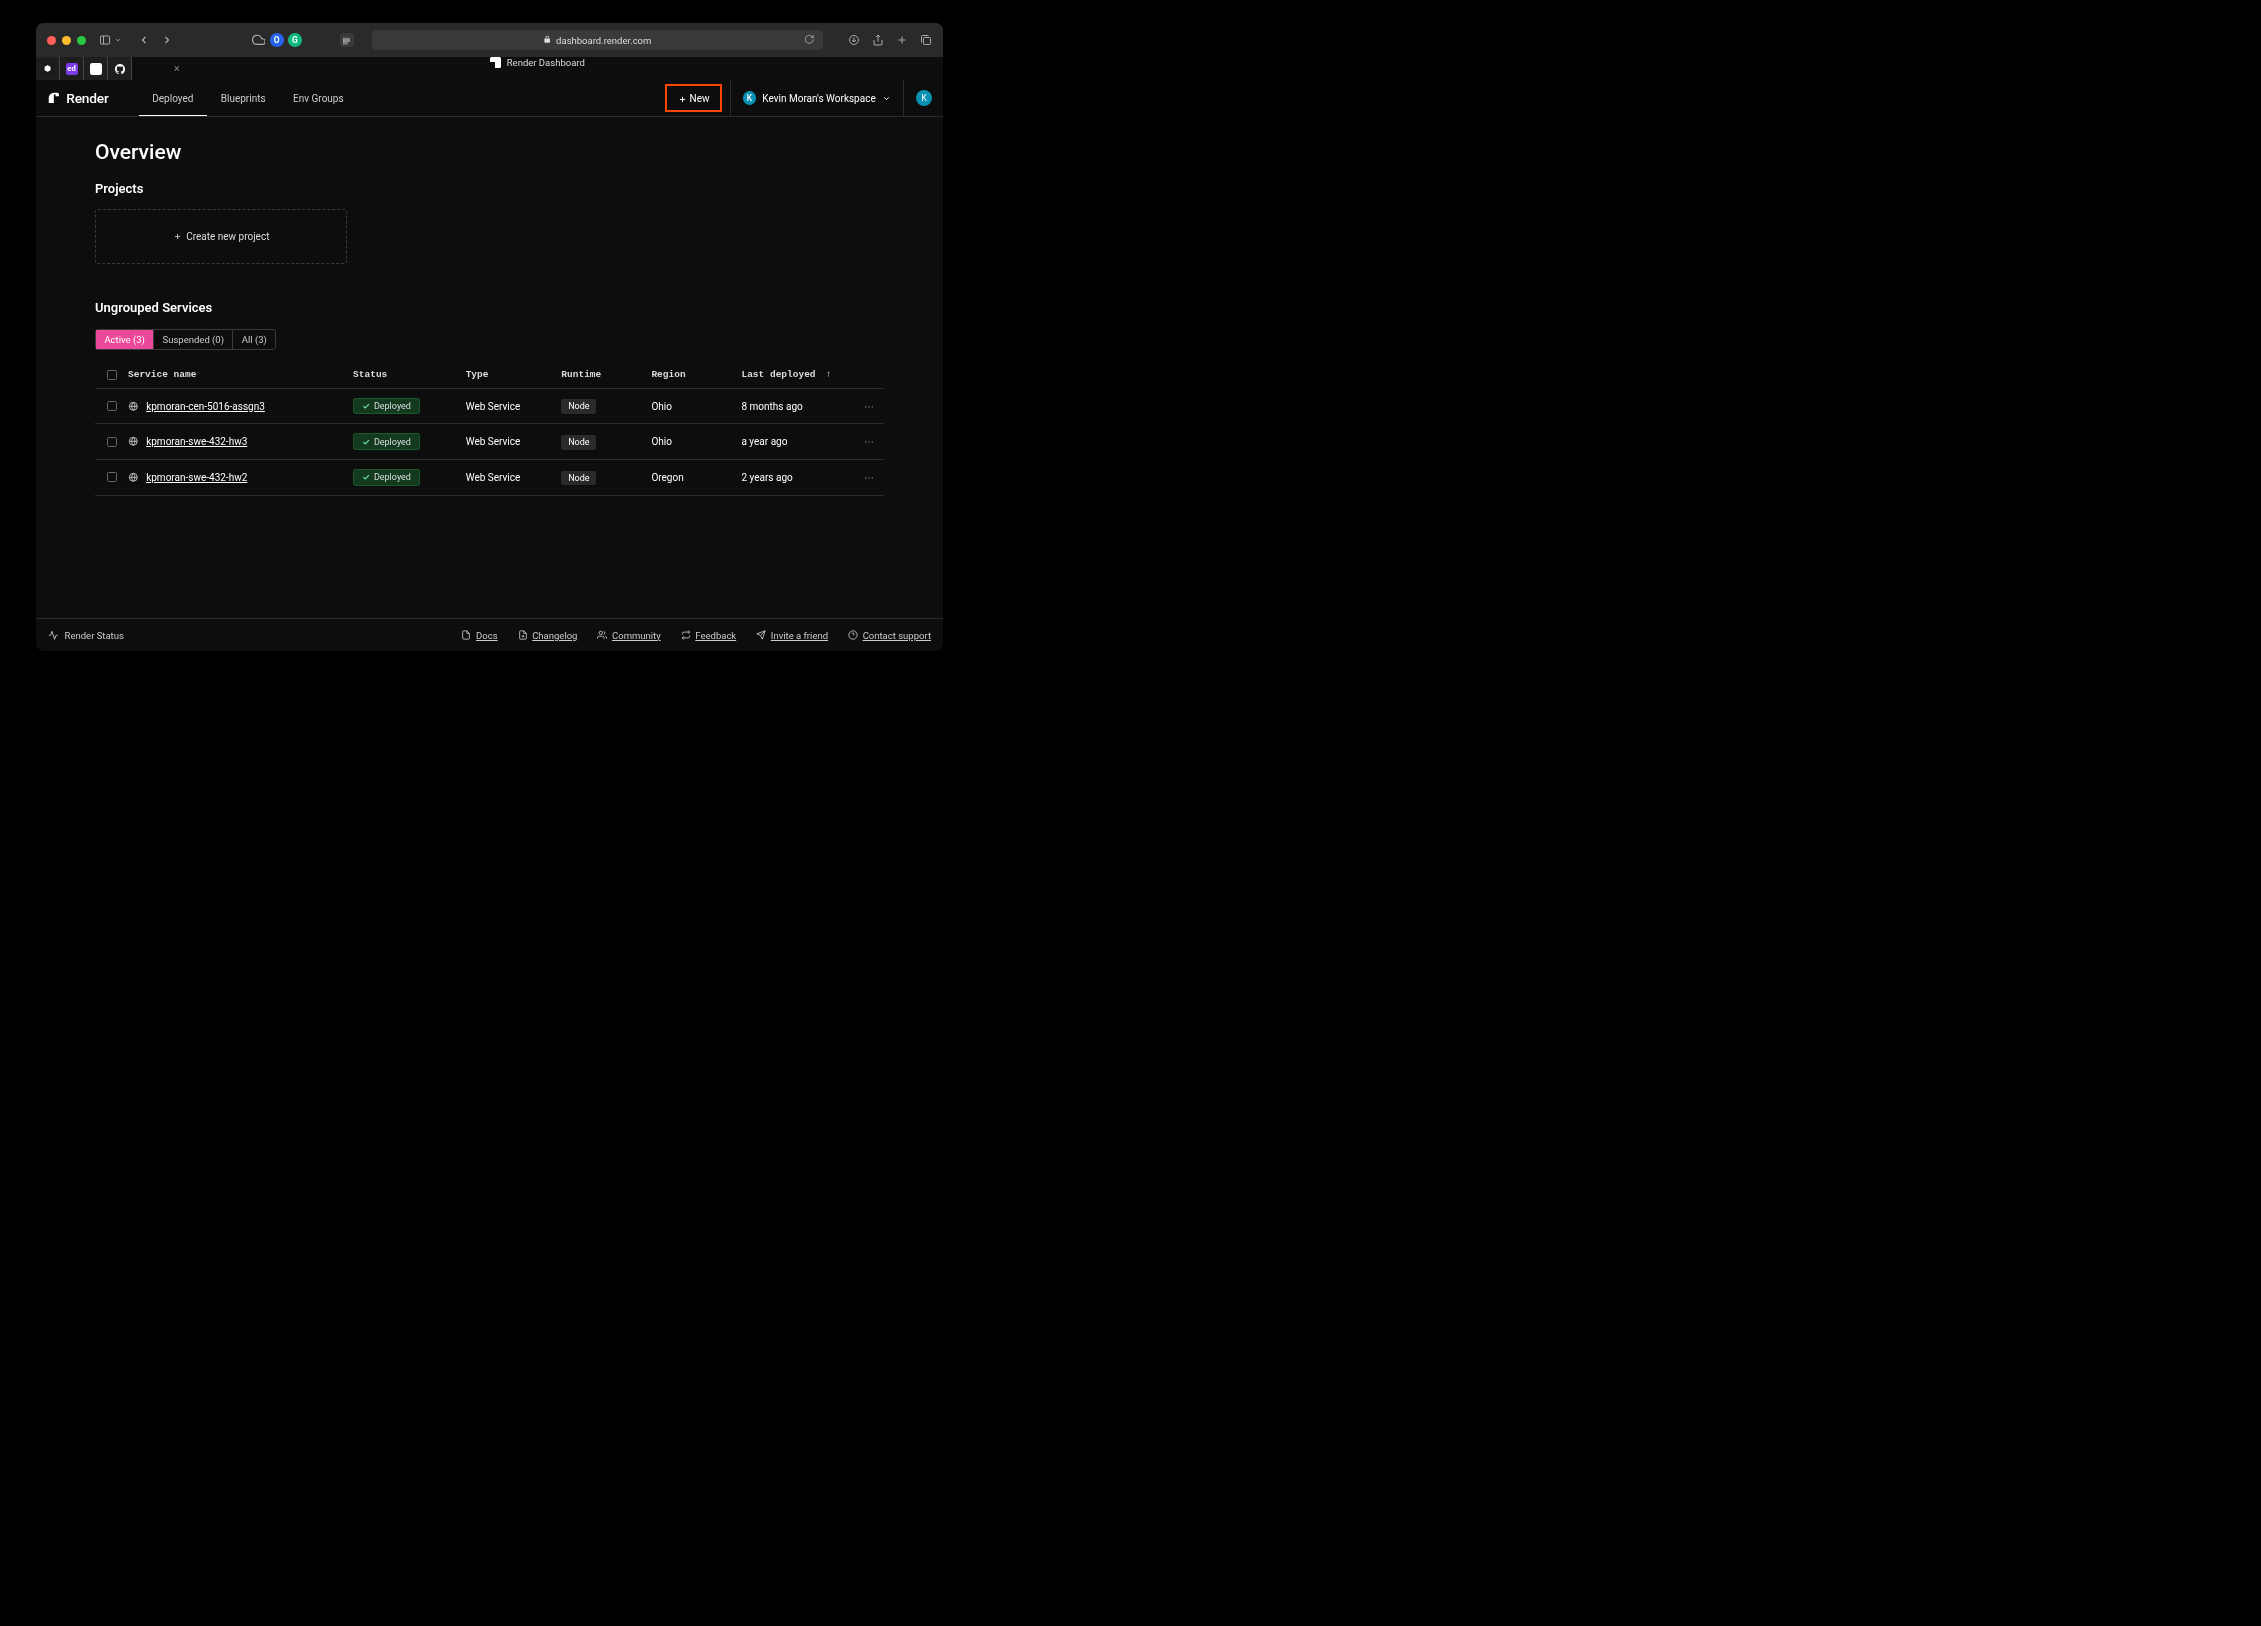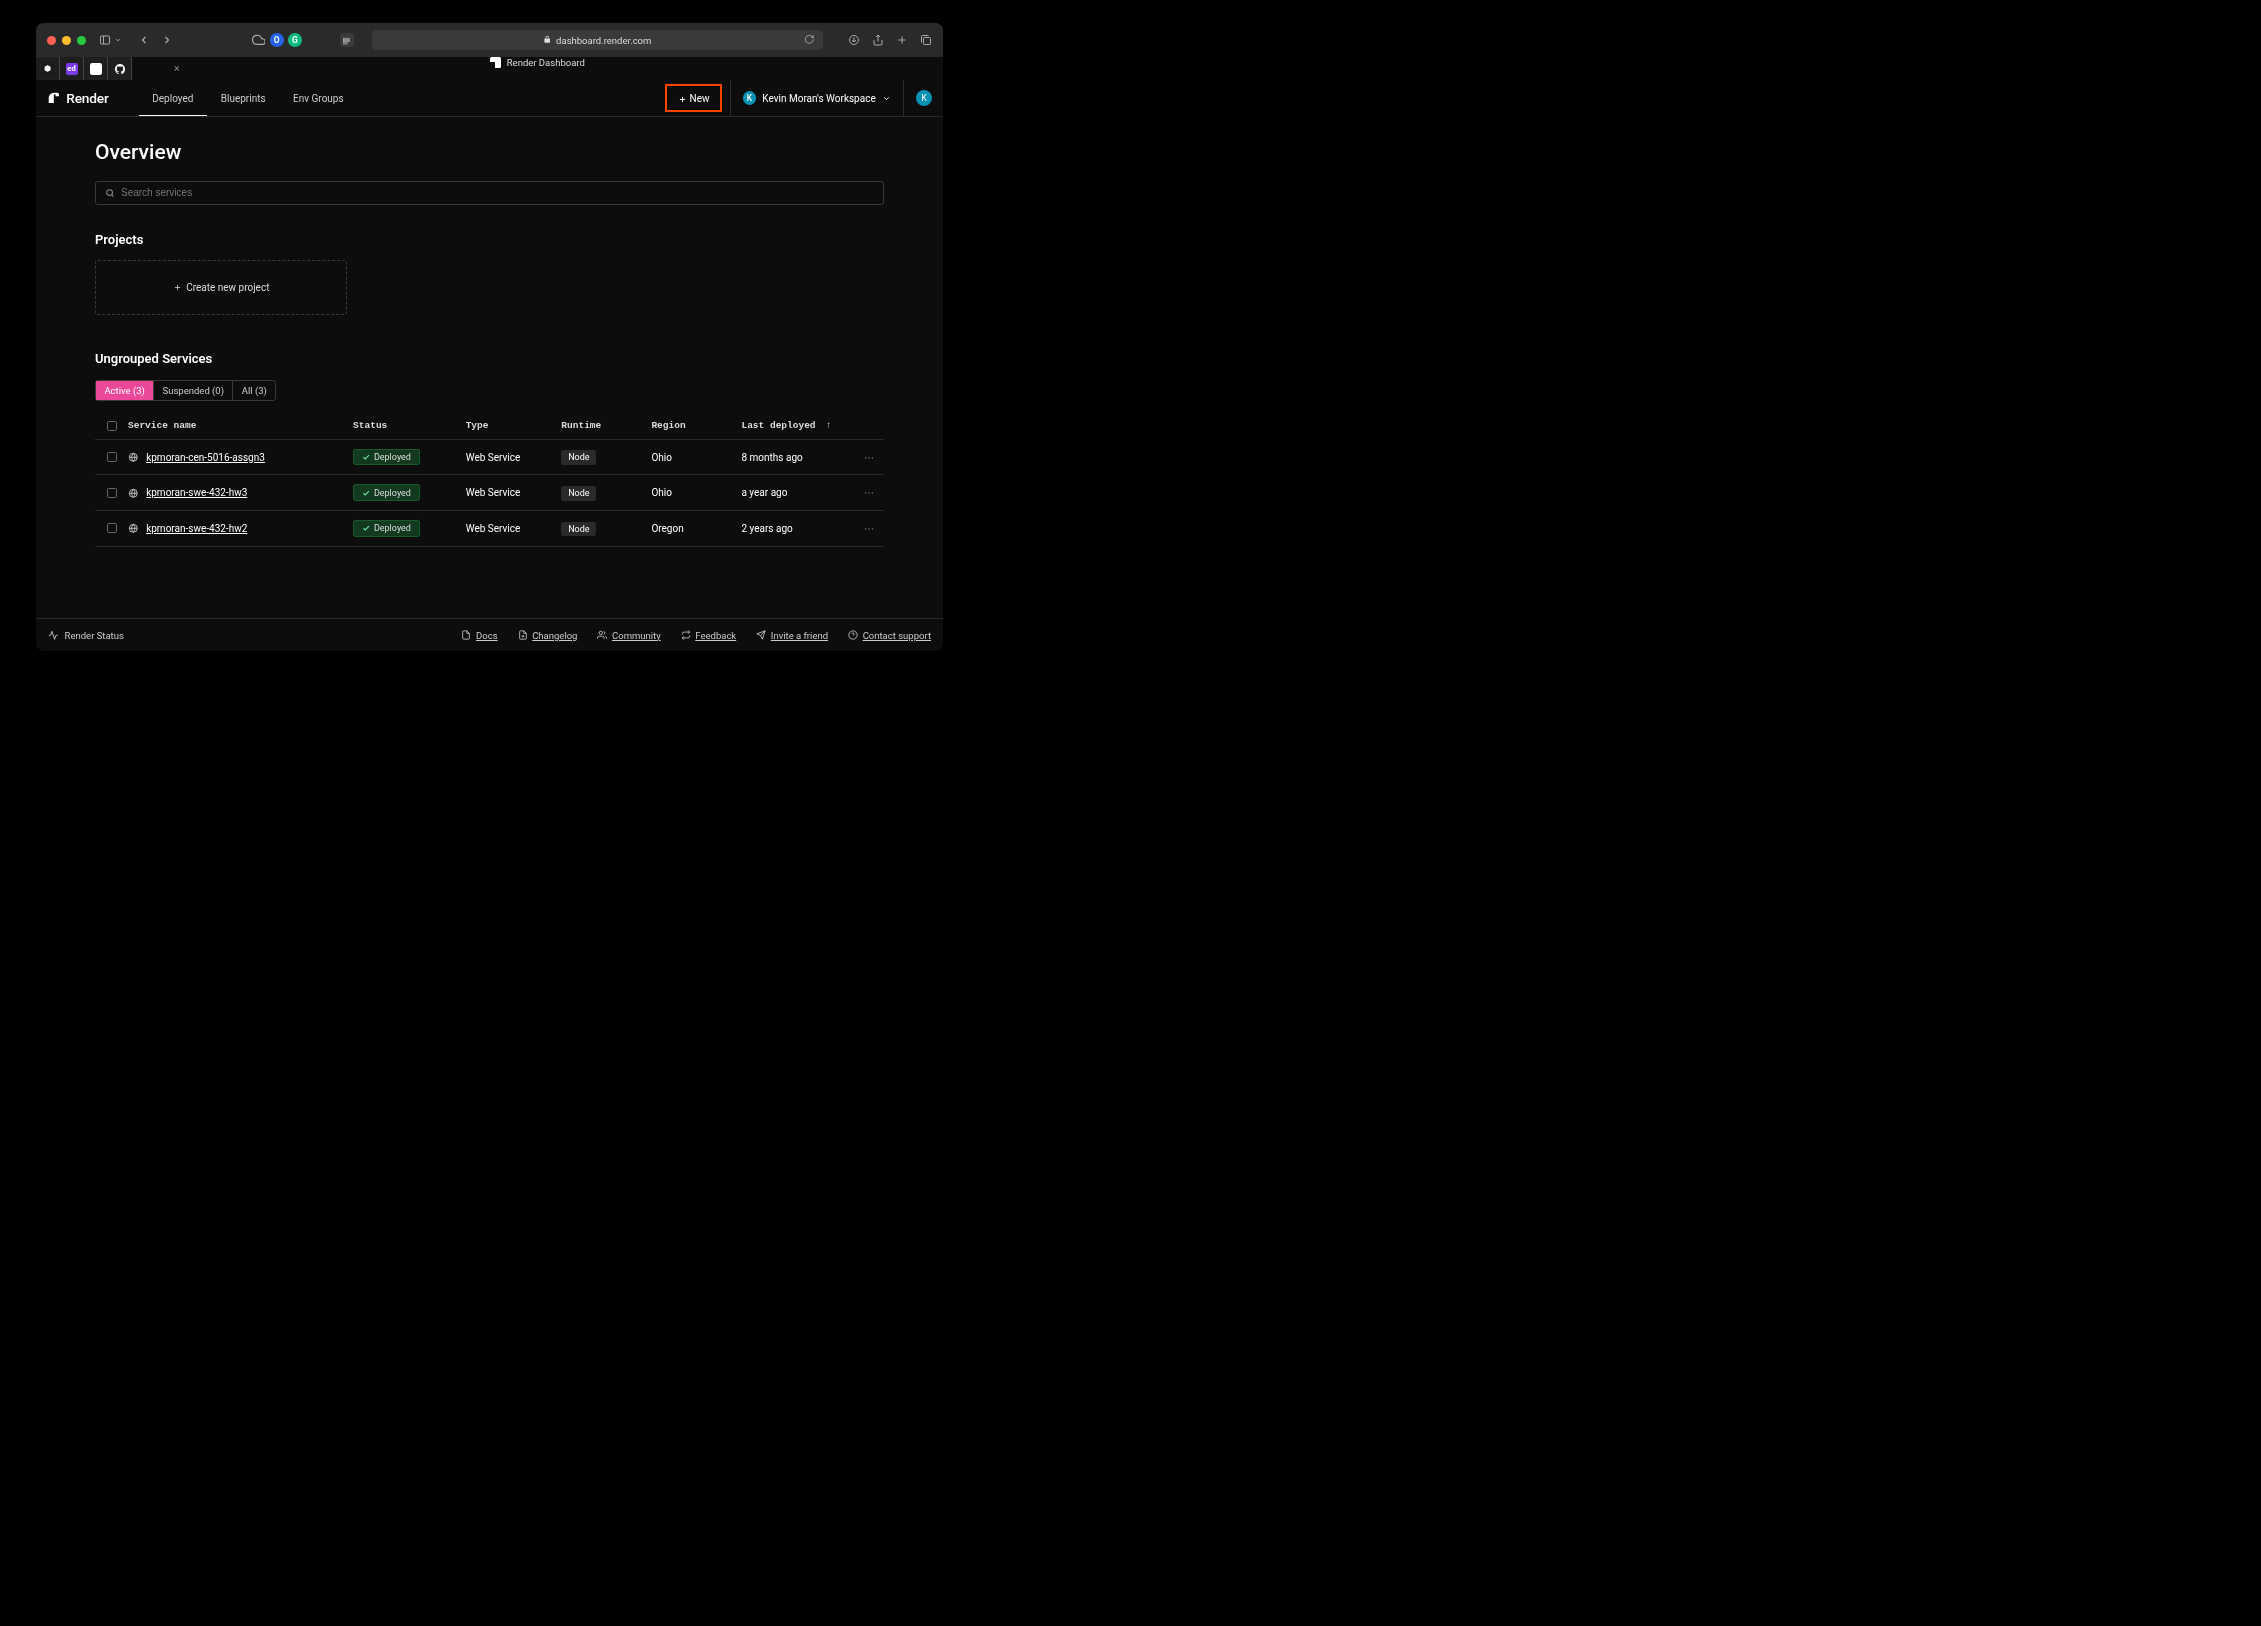--- a/index.html
+++ b/index.html
@@ -184,21 +184,21 @@
     .trow { display:flex; align-items:center; padding: 9px 0; border-bottom:0.8px solid #2a2a2a; font-size:10px;}
     .col-chk { width: 33px; display:flex; justify-content:center;}
     .col-name { flex: 2.0;}
     .col-status { flex: 1;}
     .col-type { flex: 0.85;}
     .col-runtime { flex: 0.8;}
     .col-region { flex: 0.8;}
     .col-deployed { flex: 1;}
     .col-menu { width: 30px; text-align:center; color:#888;}
     .chk { width:10px; height:10px; border:1.1px solid #666; border-radius:1.5px;}
-    .srv-name { display:flex; align-items:flex-end; gap:7.6px;}
+    .srv-name { display:flex; align-items:center; gap:7.6px;}
     .srv-link { text-decoration: underline; color:#fff;}
     .globe { width:10.6px; height:10.6px; }
     .badge-deployed { background:#133a1f; border:0.8px solid #1a5a2a; color:#ddd; padding:2.3px 7.6px; border-radius:2.3px; font-size:9px; display:inline-flex; align-items:center; gap:3.8px; width:fit-content;}
     .badge-runtime { background:#2a2a2a; padding:2.3px 6.8px; border-radius:2.3px; font-size:9px; width:fit-content;}
     .sort-arrow { margin-left:4.6px; }
     
     .footer {
       border-top: 0.8px solid #2a2a2a;
       height: 33px;
       display: flex;
@@ -366,27 +366,20 @@
       <svg class="chev-down" viewBox="0 0 24 24" fill="none" stroke="currentColor" stroke-width="2.5">
           <polyline points="6 9 12 15 18 9"></polyline>
         </svg>
     </div>
     <span class="avatar-k2">K</span>
   </div>
 
   <div class="main">
     <h1 class="page-title">Overview</h1>
 
-    <div class="search-box">
-      <svg width="10" height="10" viewBox="0 0 24 24" fill="none" stroke="#888" stroke-width="2.5">
-          <circle cx="11" cy="11" r="7"></circle>
-          <line x1="21" y1="21" x2="16" y2="16"></line>
-        </svg>
-      <input type="text" placeholder="Search services" style="">
-    </div>
 
     <h2 class="section-title">Projects</h2>
     <div class="create-project">
       <svg width="9" height="9" viewBox="0 0 24 24" fill="none" stroke="currentColor" stroke-width="2">
           <line x1="12" y1="5" x2="12" y2="19"></line>
           <line x1="5" y1="12" x2="19" y2="12"></line>
         </svg>
       <span>Create new project</span>
     </div>
 

